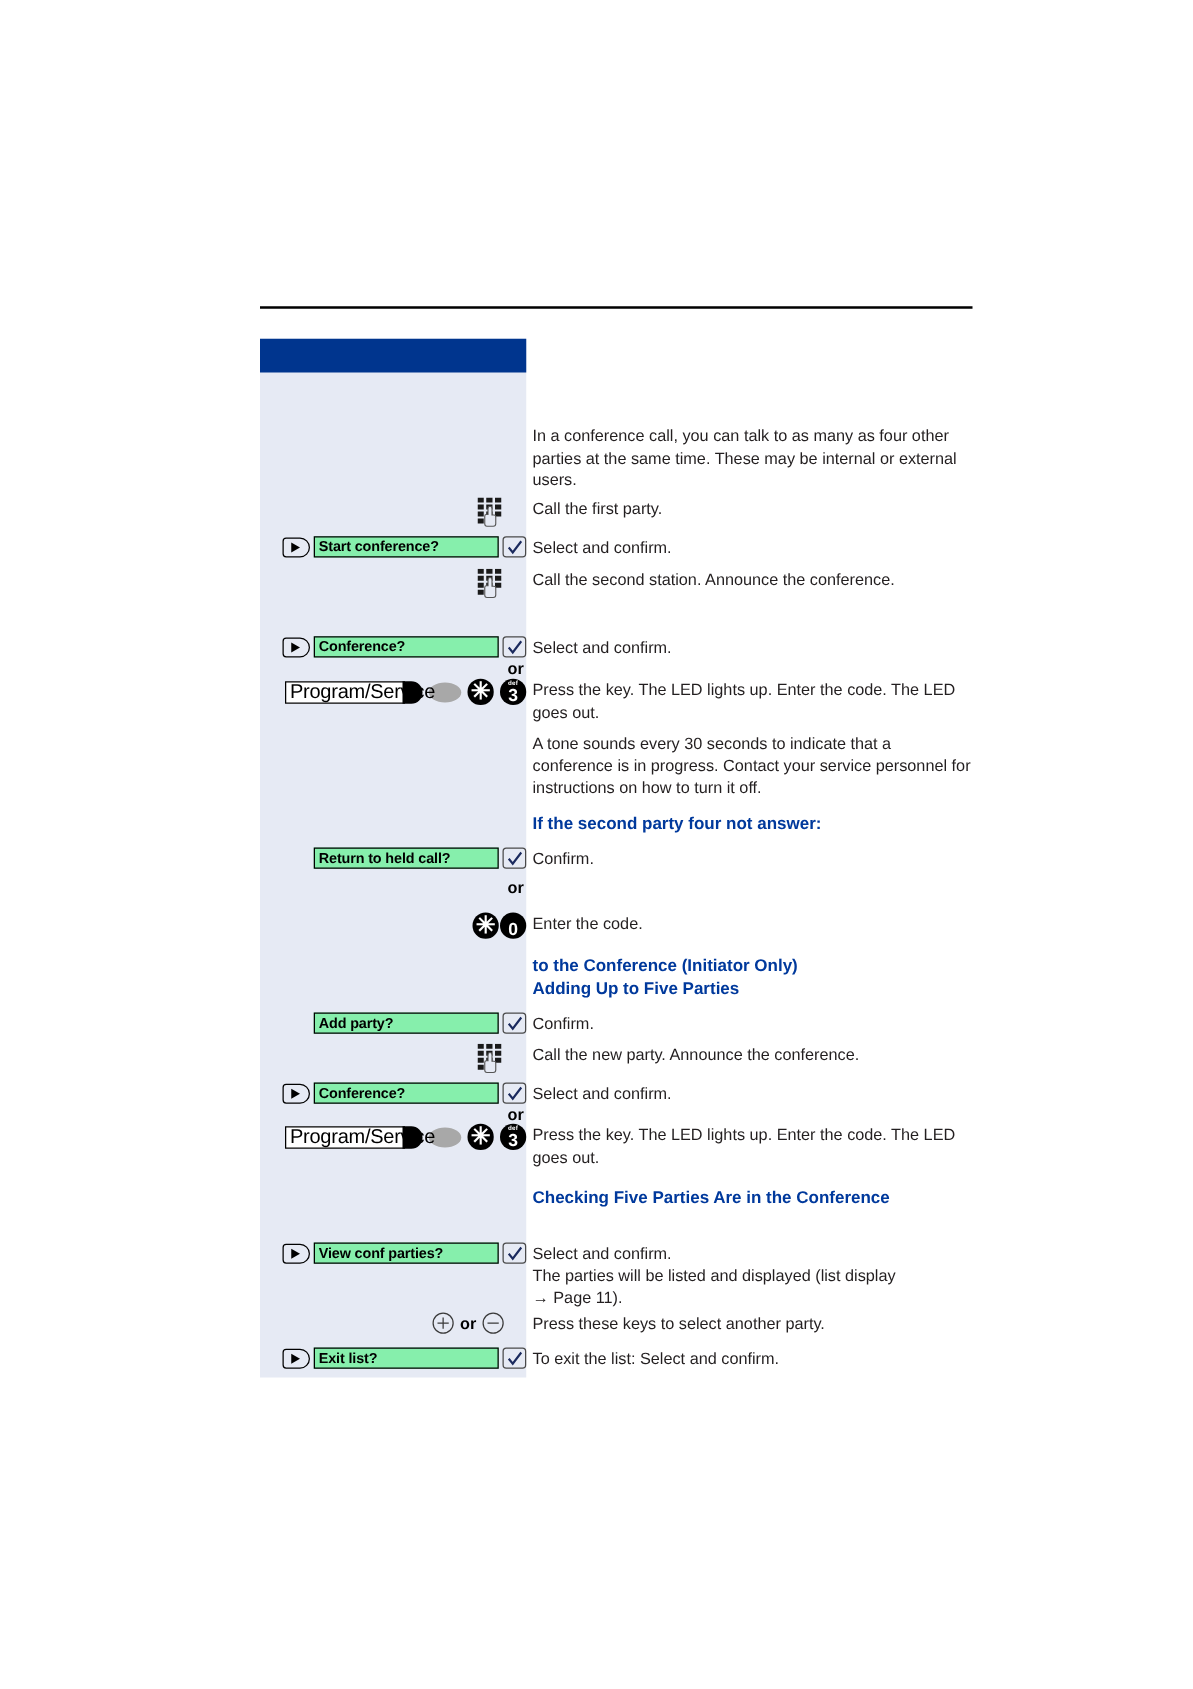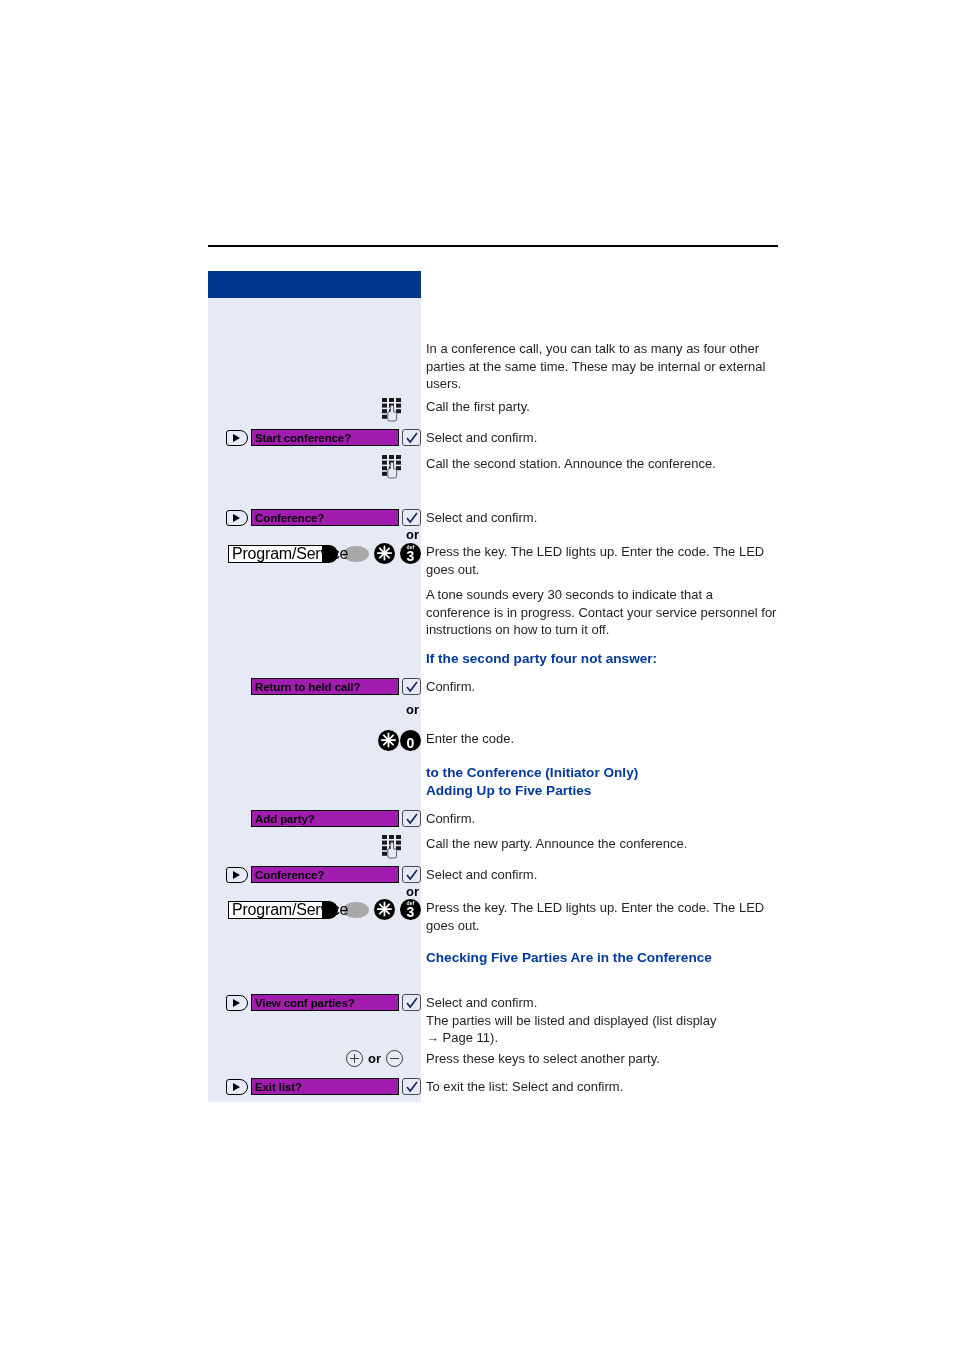--- a/index.html
+++ b/index.html
@@ -113,21 +113,21 @@
     width: 0; height: 0;
     border-left: 7px solid #000;
     border-top: 4.2px solid transparent;
     border-bottom: 4.2px solid transparent;
   }
   .arrow-spacer { width: 22px; height: 16px; flex: 0 0 auto; }
 
   .menu-box {
     width: 148px;
     height: 17px;
-    background: #a21caf;
+    background: #86efac;
     border: 1.4px solid #000;
     box-sizing: border-box;
     font-size: 11.5px;
     font-weight: bold;
     color: #000;
     line-height: 14px;
     padding: 0 0 0 3px;
     display: flex;
     align-items: center;
     letter-spacing: -0.1px;

